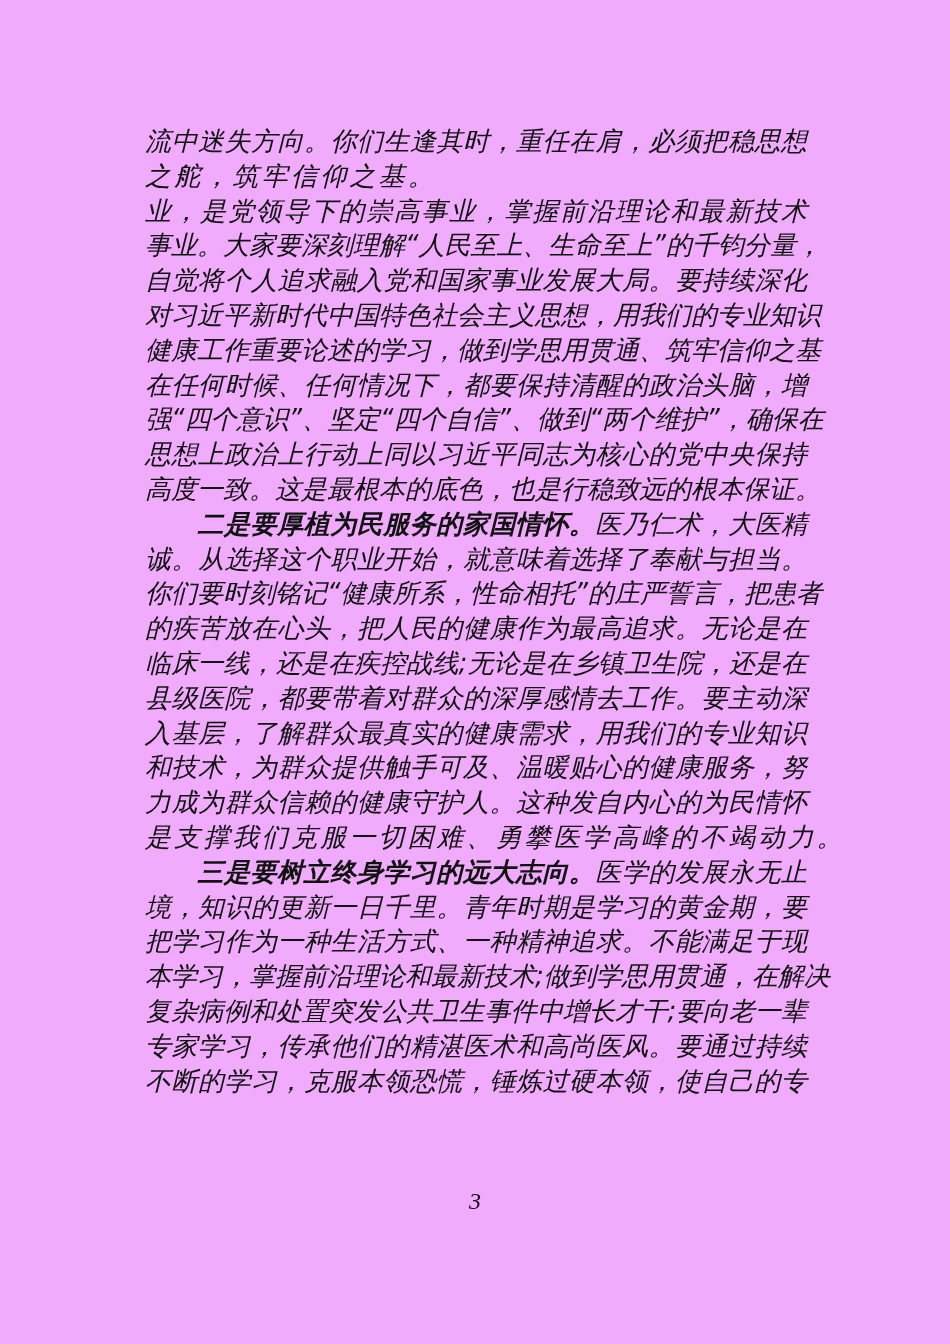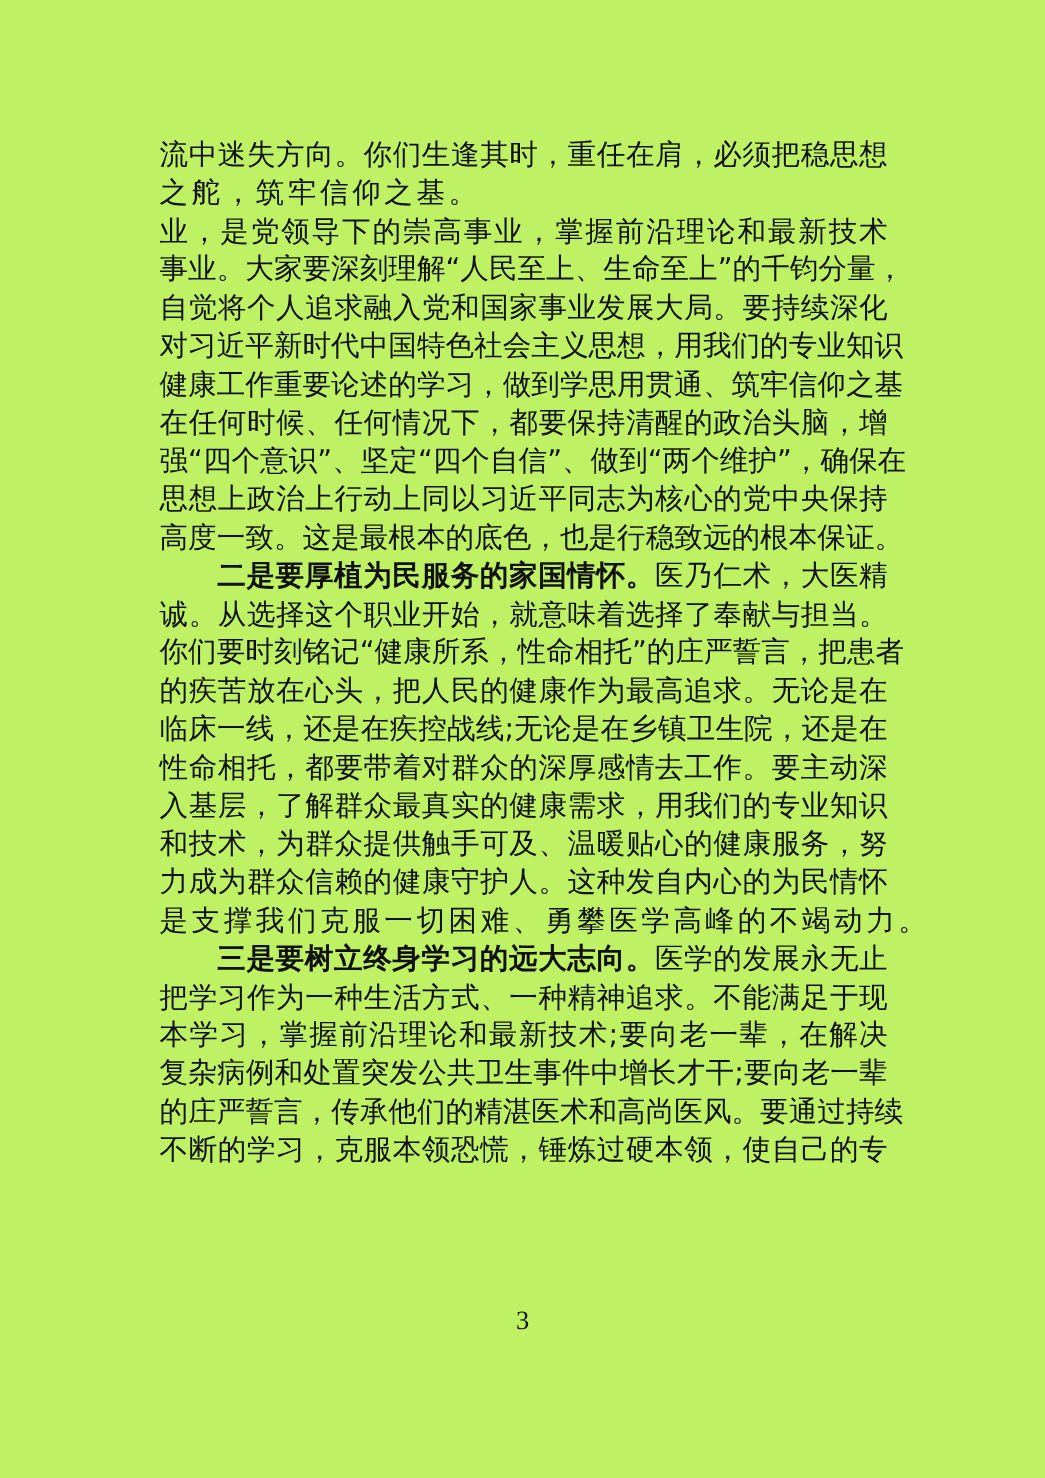--- a/index.html
+++ b/index.html
@@ -13,21 +13,22 @@
       position: relative;
       overflow: hidden;
       font-family: "DejaVu Sans", "Liberation Sans", sans-serif;
       color: #111111;
     }
     .page {
       position: absolute;
       left: 0; top: 0;
       width: 950px;
       height: 1344px;
-      background: #bef264;
+      background: #f0abfc;
+      font-style: italic;
     }
     .body-text {
       position: absolute;
       left: 145px;
       top: 124px;
       width: 662px;
     }
     .line {
       height: 34.8px;
       line-height: 34.8px;
@@ -74,26 +75,27 @@
       <div class="line"><span>健康工作重要论述的学习，做到学思用贯通、筑牢信仰之基</span></div>
       <div class="line"><span>在任何时候、任何情况下，都要保持清醒的政治头脑，增</span></div>
       <div class="line"><span>强“四个意识”、坚定“四个自信”、做到“两个维护”，确保在</span></div>
       <div class="line"><span>思想上政治上行动上同以习近平同志为核心的党中央保持</span></div>
       <div class="line"><span>高度一致。这是最根本的底色，也是行稳致远的根本保证。</span></div>
       <div class="line"><span class="indent"></span><span class="bold">二是要厚植为民服务的家国情怀。</span><span>医乃仁术，大医精</span></div>
       <div class="line"><span>诚。从选择这个职业开始，就意味着选择了奉献与担当。</span></div>
       <div class="line"><span>你们要时刻铭记“健康所系，性命相托”的庄严誓言，把患者</span></div>
       <div class="line"><span>的疾苦放在心头，把人民的健康作为最高追求。无论是在</span></div>
       <div class="line"><span>临床一线，还是在疾控战线;无论是在乡镇卫生院，还是在</span></div>
-      <div class="line"><span>性命相托，都要带着对群众的深厚感情去工作。要主动深</span></div>
+      <div class="line"><span>县级医院，都要带着对群众的深厚感情去工作。要主动深</span></div>
       <div class="line"><span>入基层，了解群众最真实的健康需求，用我们的专业知识</span></div>
       <div class="line"><span>和技术，为群众提供触手可及、温暖贴心的健康服务，努</span></div>
       <div class="line"><span>力成为群众信赖的健康守护人。这种发自内心的为民情怀</span></div>
       <div class="line last"><span>是支撑我们克服一切困难、勇攀医学高峰的不竭动力。</span></div>
       <div class="line"><span class="indent"></span><span class="bold">三是要树立终身学习的远大志向。</span><span>医学的发展永无止</span></div>
+      <div class="line"><span>境，知识的更新一日千里。青年时期是学习的黄金期，要</span></div>
       <div class="line"><span>把学习作为一种生活方式、一种精神追求。不能满足于现</span></div>
-      <div class="line"><span>本学习，掌握前沿理论和最新技术;要向老一辈，在解决</span></div>
+      <div class="line"><span>本学习，掌握前沿理论和最新技术;做到学思用贯通，在解决</span></div>
       <div class="line"><span>复杂病例和处置突发公共卫生事件中增长才干;要向老一辈</span></div>
-      <div class="line"><span>的庄严誓言，传承他们的精湛医术和高尚医风。要通过持续</span></div>
+      <div class="line"><span>专家学习，传承他们的精湛医术和高尚医风。要通过持续</span></div>
       <div class="line"><span>不断的学习，克服本领恐慌，锤炼过硬本领，使自己的专</span></div>
     </div>
   <div class="page-number">3</div>
 </div>
 
 </body></html>

